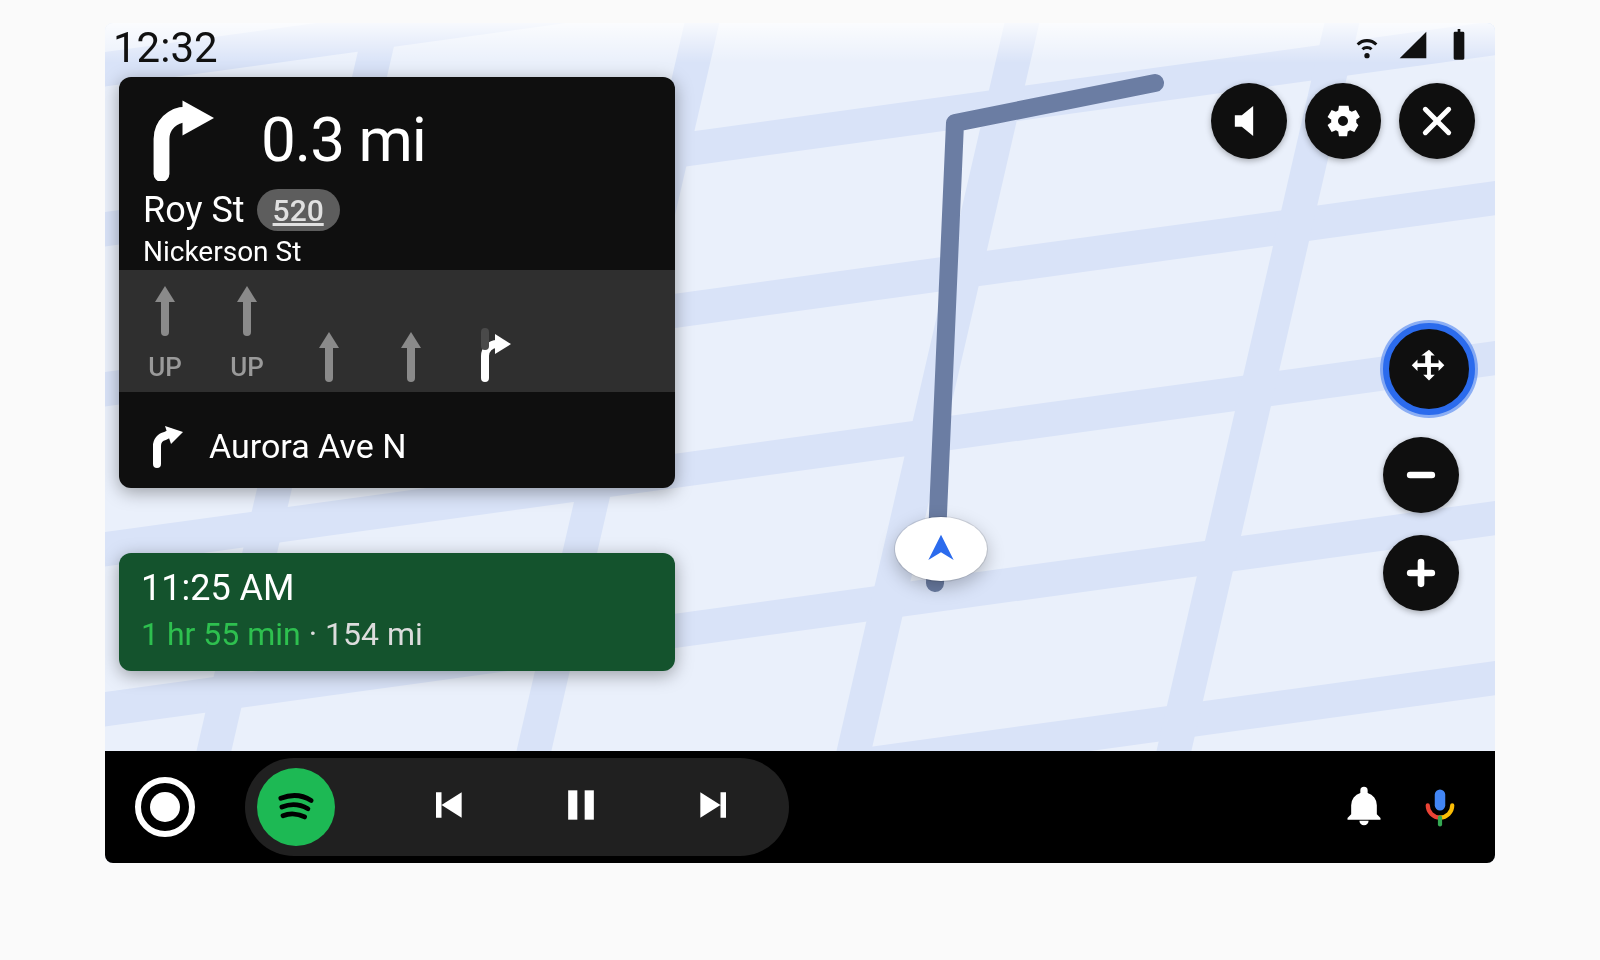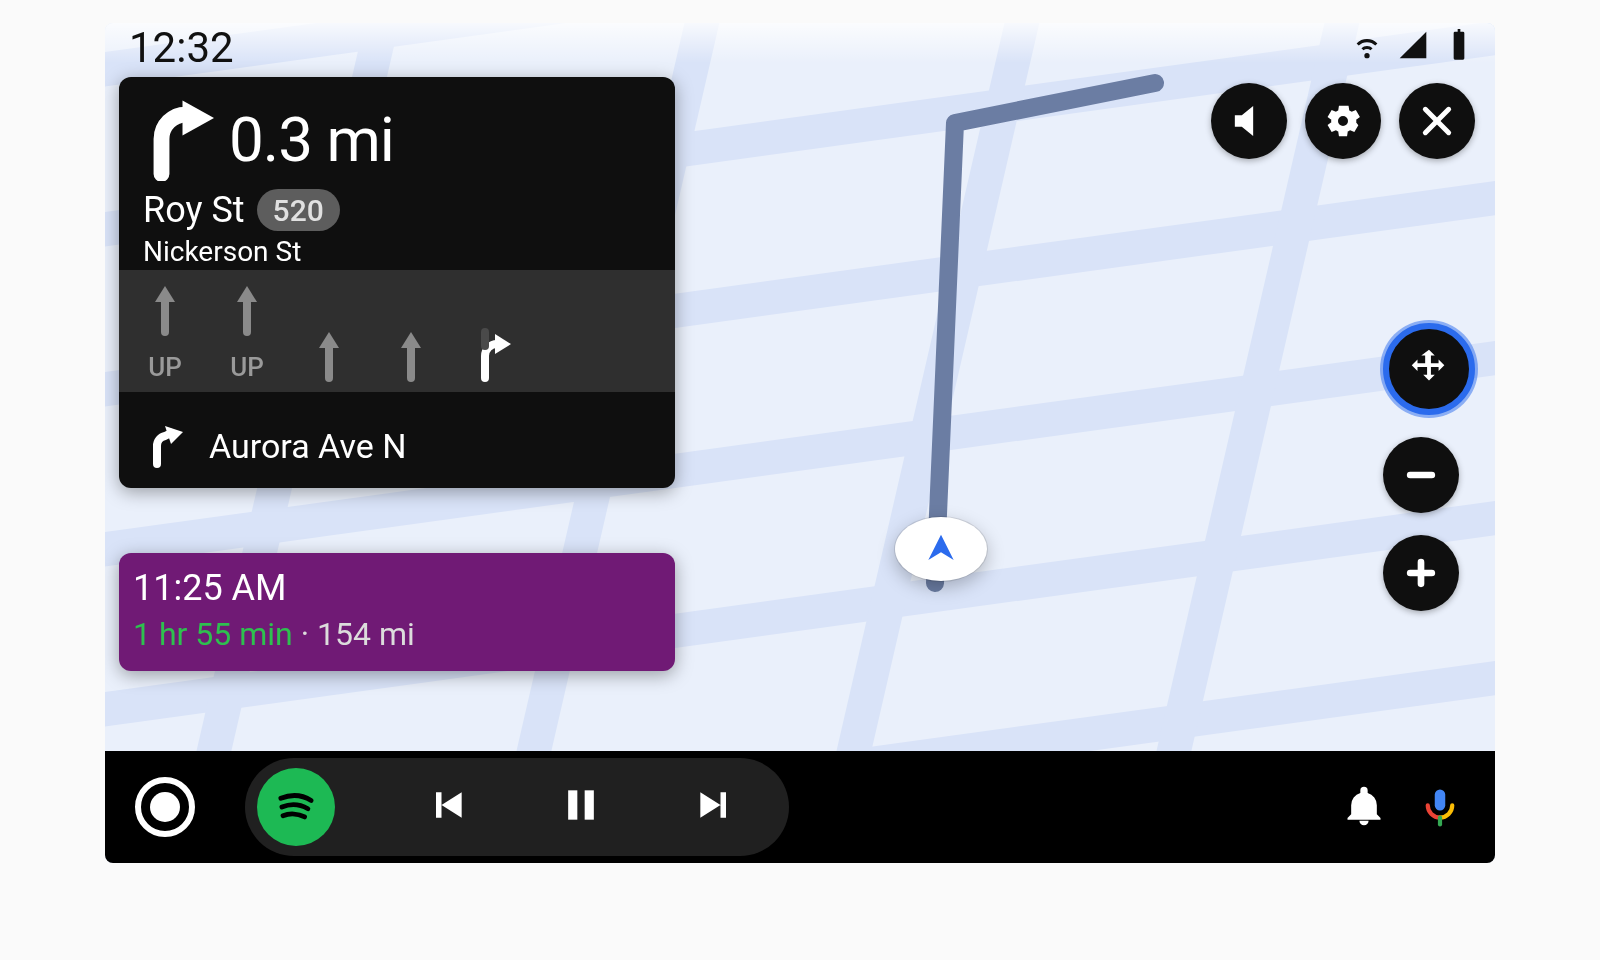--- a/index.html
+++ b/index.html
@@ -4,21 +4,21 @@
 <style>
   * { box-sizing: border-box; margin: 0; padding: 0; }
   html, body { width: 1600px; height: 960px; overflow: hidden; font-family: Roboto, Arial, sans-serif; }
   .stage { position: relative; width: 1600px; height: 960px; background: #fafafa; }
   .content { position: absolute; left: 105px; top: 23px; width: 1390px; height: 840px; background: #eaf0fb; border-radius: 8px; overflow: hidden; }
 
   .map { position: absolute; inset: 0; }
   .map svg { width: 100%; height: 100%; display: block; }
 
   .status-time {
-    position: absolute; left: 24px; top: 0px; font-size: 42px; color: #111;
+    position: absolute; left: 8px; top: 0px; font-size: 42px; color: #111;
   }
   .status-icons {
     position: absolute; right: 20px; top: 6px; display: flex; gap: 14px; align-items: center;
   }
   .status-icons svg { width: 32px; height: 32px; fill: #111; }
 
   .action-strip {
     position: absolute; right: 20px; top: 60px; display: flex; gap: 18px;
   }
   .circle-btn {
@@ -38,45 +38,45 @@
     border: 6px solid #2b6bed; box-shadow: 0 0 0 3px rgba(43,107,237,.5);
   }
   .map-controls .circle-btn, .map-controls .pan-btn { cursor: pointer; }
   .map-controls .pan-btn svg { fill:#fff; width:46px; height:46px; }
 
   .nav-card {
     position: absolute; left: 14px; top: 54px; width: 556px;
     background: #0f0f0f; color: #fff; border-radius: 12px; overflow: hidden;
     box-shadow: 0 4px 18px rgba(0,0,0,.35);
   }
-  .nav-head { display: flex; align-items: center; gap: 8px; padding: 20px 24px 8px 18px; }
+  .nav-head { display: flex; align-items: center; gap: 40px; padding: 20px 24px 8px 18px; }
   .nav-head .turn-icon { width: 84px; height: 84px; }
   .nav-head .dist { font-size: 62px; font-weight: 400; letter-spacing: -1px; }
   .nav-street { padding: 0 24px 4px 24px; display:flex; align-items:flex-start; gap:12px; font-size: 36px; }
   .route-badge {
     display: inline-flex; align-items:center; justify-content:center;
-    padding: 0 16px; height: 42px; border-radius: 22px; background:#5d5d5d; color:#e0e0e0; font-size:30px; font-weight:500;
+    padding: 0 16px; height: 42px; border-radius: 22px; background:#5d5d5d; color:#e0e0e0; font-size:30px; font-weight:500;text-decoration:underline;
   }
   .nav-sub { padding: 0 24px 2px 24px; font-size: 28px; }
   .lanes {
     display:flex; gap: 42px; align-items:flex-end; padding: 10px 26px 10px 26px;
     background:#2f2f2f;
   }
   .lane { display:flex; flex-direction:column; align-items:center; gap:18px; }
   .lane svg { width:40px; height:56px; }
   .lane .lbl { color:#9a9a9a; font-size:26px; font-weight:500; margin-top:-2px; }
   .next-step {
     display:flex; align-items:center; gap:20px; padding: 28px 22px 16px 22px;
   }
   .next-step svg { width:48px; height:48px; }
   .next-step .txt { font-size:34px; }
 
   .eta-card {
     position: absolute; left: 14px; top: 530px; width: 556px;
-    background: #701a75; color:#fff; border-radius: 12px; padding: 14px 22px 18px 14px;
+    background: #14532d; color:#fff; border-radius: 12px; padding: 14px 22px 18px 22px;
     box-shadow: 0 4px 18px rgba(0,0,0,.35);
   }
   .eta-card .arr { font-size: 36px; }
   .eta-card .row2 { font-size: 32px; margin-top:6px; color:#dcdcdc; }
   .eta-card .dur { color:#2ec04f; }
 
   .location-marker {
     position:absolute; left: 790px; top: 494px; width: 92px; height: 64px;
     background:#fff; border-radius: 50%/50%; box-shadow: 0 0 0 1px rgba(0,0,0,.1), 0 6px 18px rgba(0,0,0,.25);
     display:flex; align-items:center; justify-content:center;

